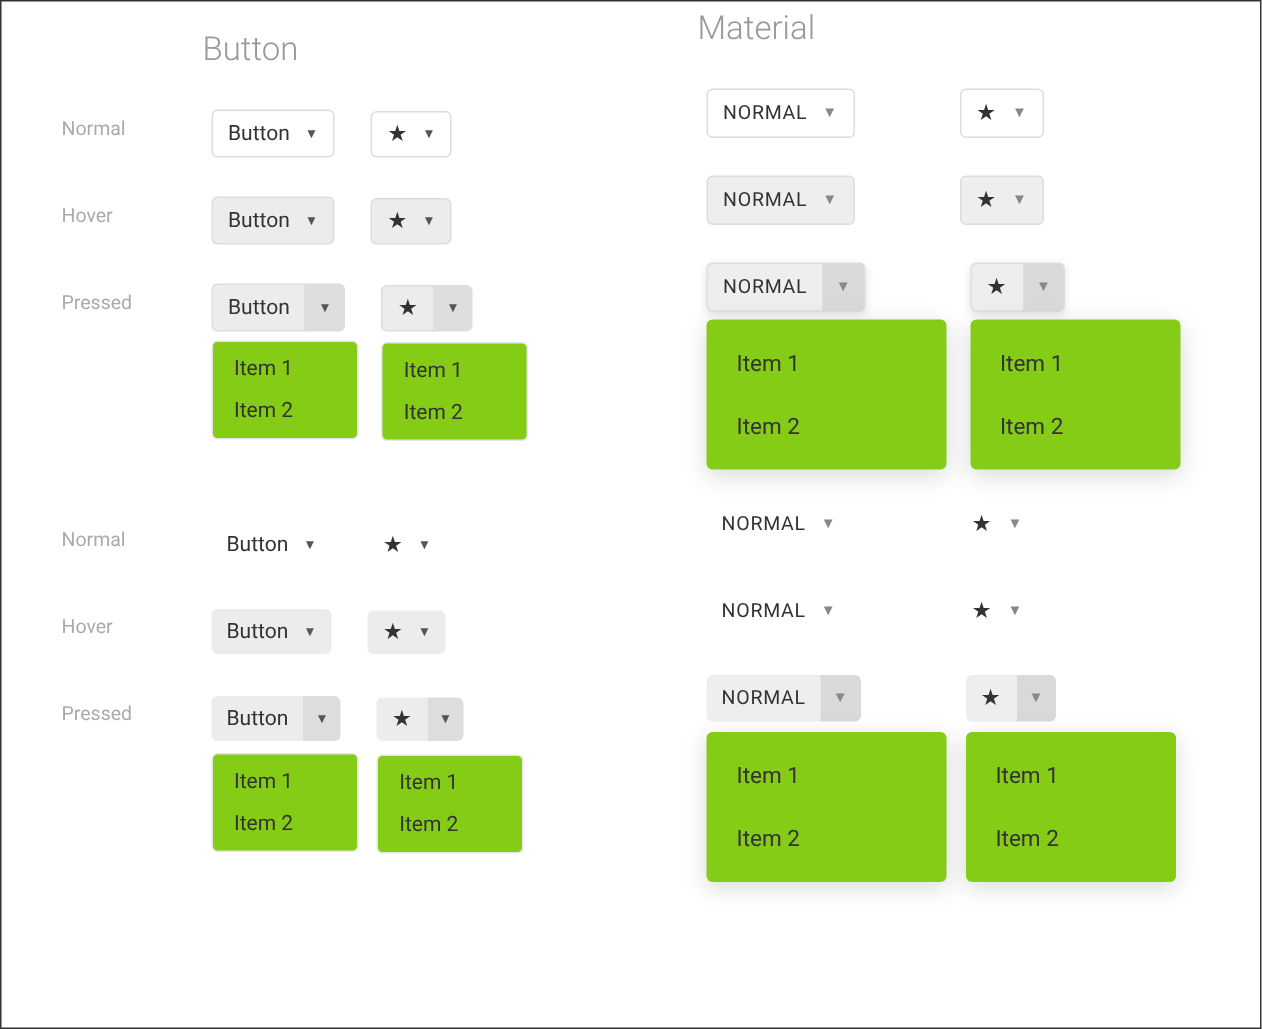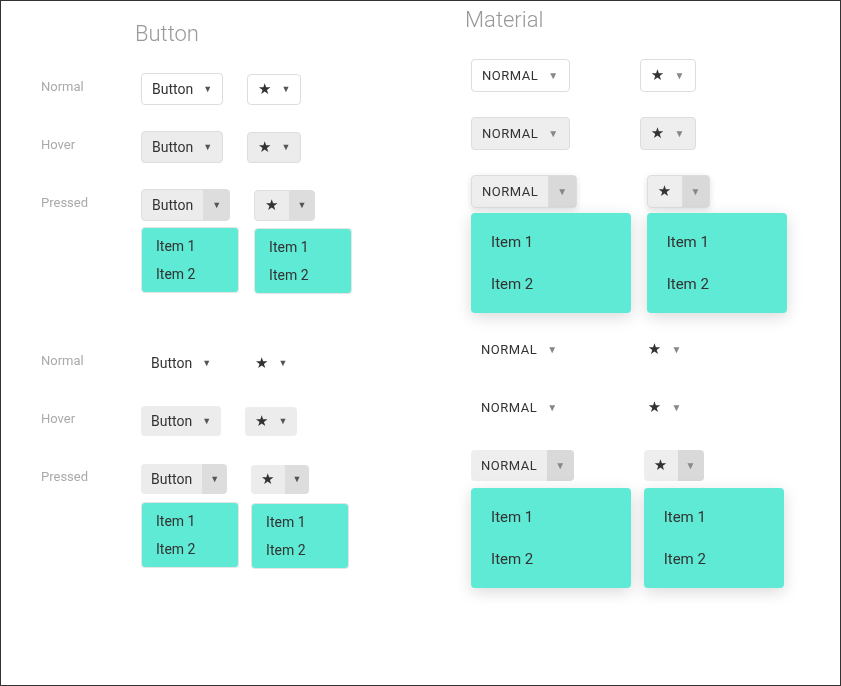--- a/index.html
+++ b/index.html
@@ -139,21 +139,21 @@
     .m-tsplit.pressed .m-text.main { background: #eee; border-top-right-radius: 0; border-bottom-right-radius: 0;}
     .m-tsplit.pressed .m-text.drop { background: #d9d9d9; border-top-left-radius: 0; border-bottom-left-radius: 0;}
 
     .star { font-size: 15px; line-height: 1; }
 
     
     .menu {
       position: absolute;
       top: 38px;
       left: 0;
-      background: #5eead4;
+      background: #84cc16;
       border: 1px solid #e5e5e5;
       border-radius: 4px;
       min-width: 98px;
       padding: 4px 0;
       z-index: 10;
     }
     .menu.mat {
       border: none;
       box-shadow: 0 4px 16px rgba(0,0,0,0.15);
       min-width: 160px;

